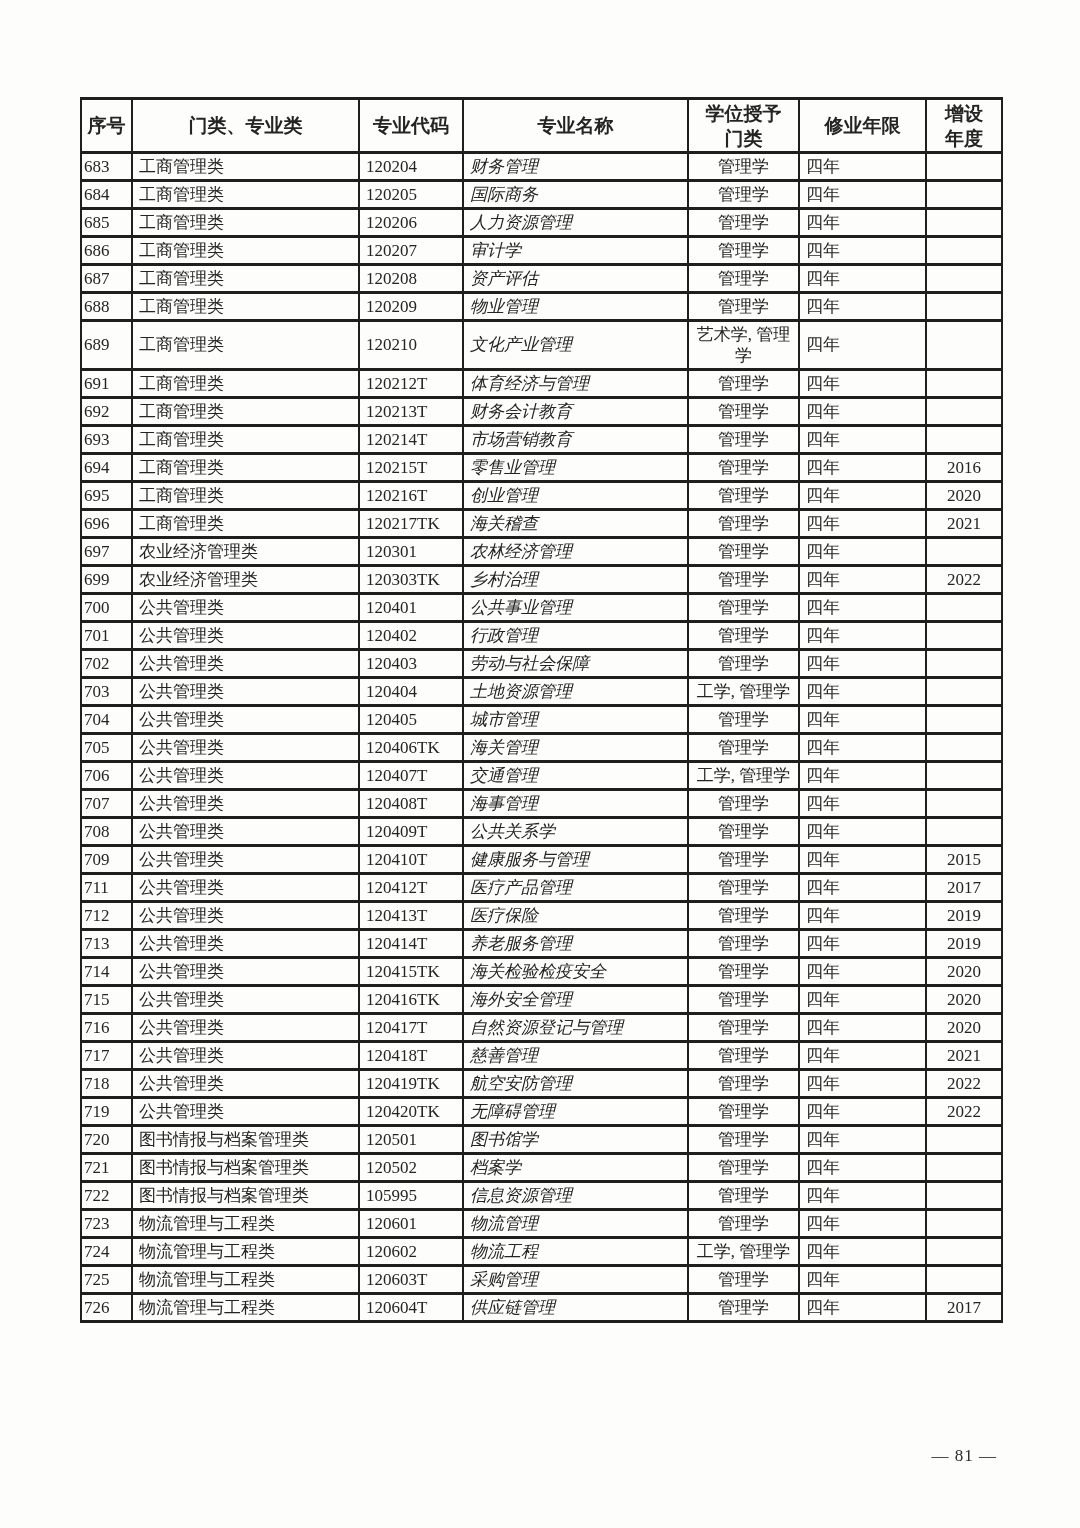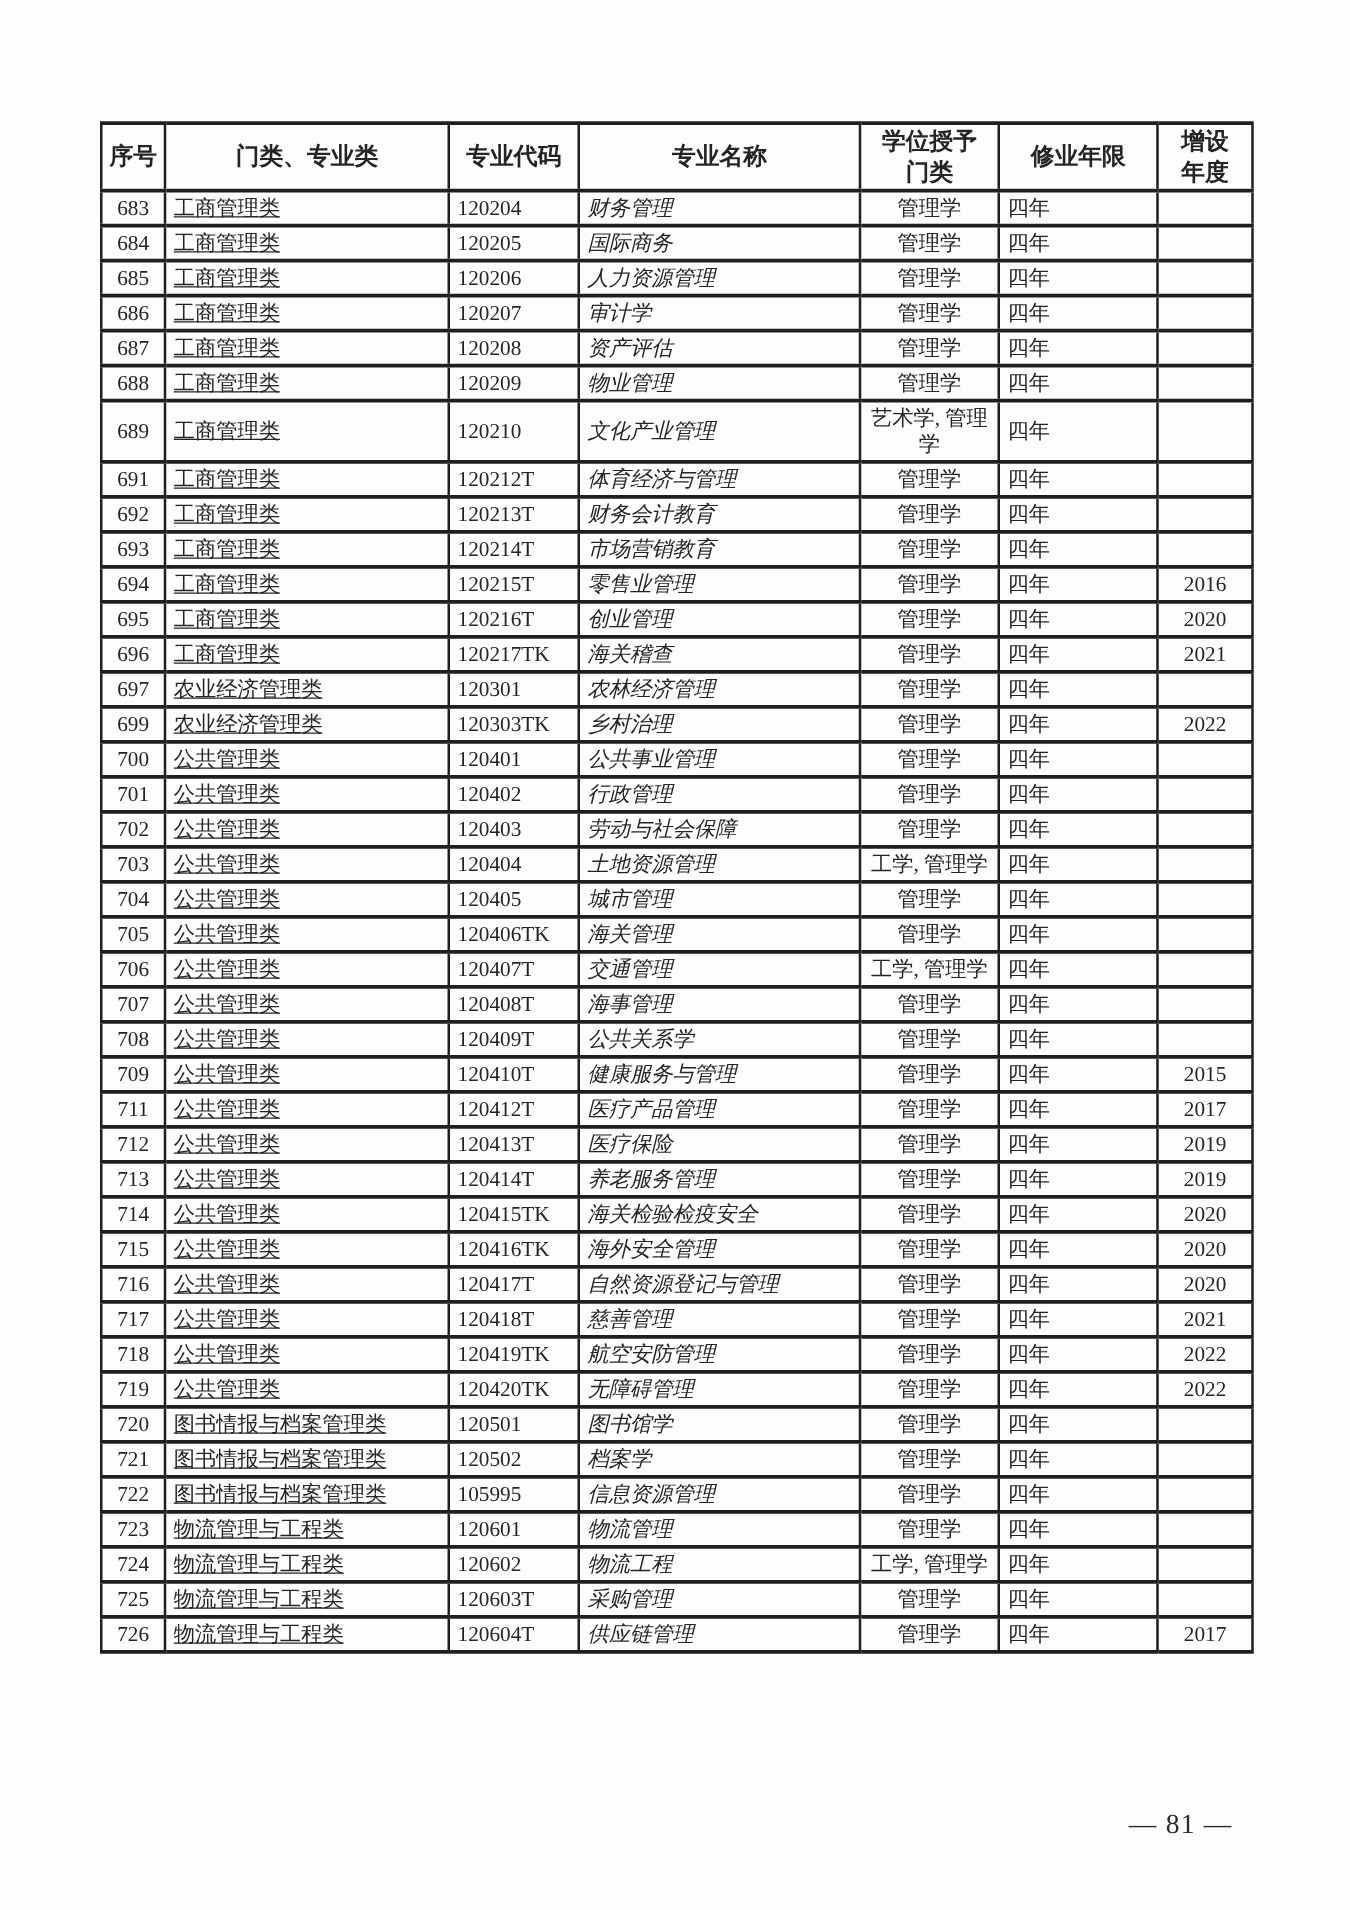--- a/index.html
+++ b/index.html
@@ -47,32 +47,32 @@
     vertical-align: middle;
   }
   td {
     height: 22px;
     line-height: 22px;
     font-size: 17px;
     padding: 0 6px;
     vertical-align: middle;
     white-space: pre-line;
   }
-  td.c0 { text-align: center; padding: 0 2px; }
-  td.c1 { text-align: left; text-decoration: underline; }
+  td.c0 { padding: 0 2px; }
+  td.c1 { text-align: left; }
   td.c2 { text-align: left; }
   td.c3 { text-align: left; font-style: italic; }
   td.c4 { text-align: center; line-height: 21px; padding: 2px 4px; }
   td.c5 { }
   td.c6 { text-align: center; padding: 0 2px; }
   .page-num {
     position: absolute;
-    right: 94px;
+    right: 83px;
     top: 1446px;
-    font-size: 22px;
+    font-size: 17px;
     letter-spacing: 1px;
     color: #2a2a2a;
   }
 </style>
 </head>
 <body>
 
 <div class="table-wrap">
   <table>
     <colgroup>

